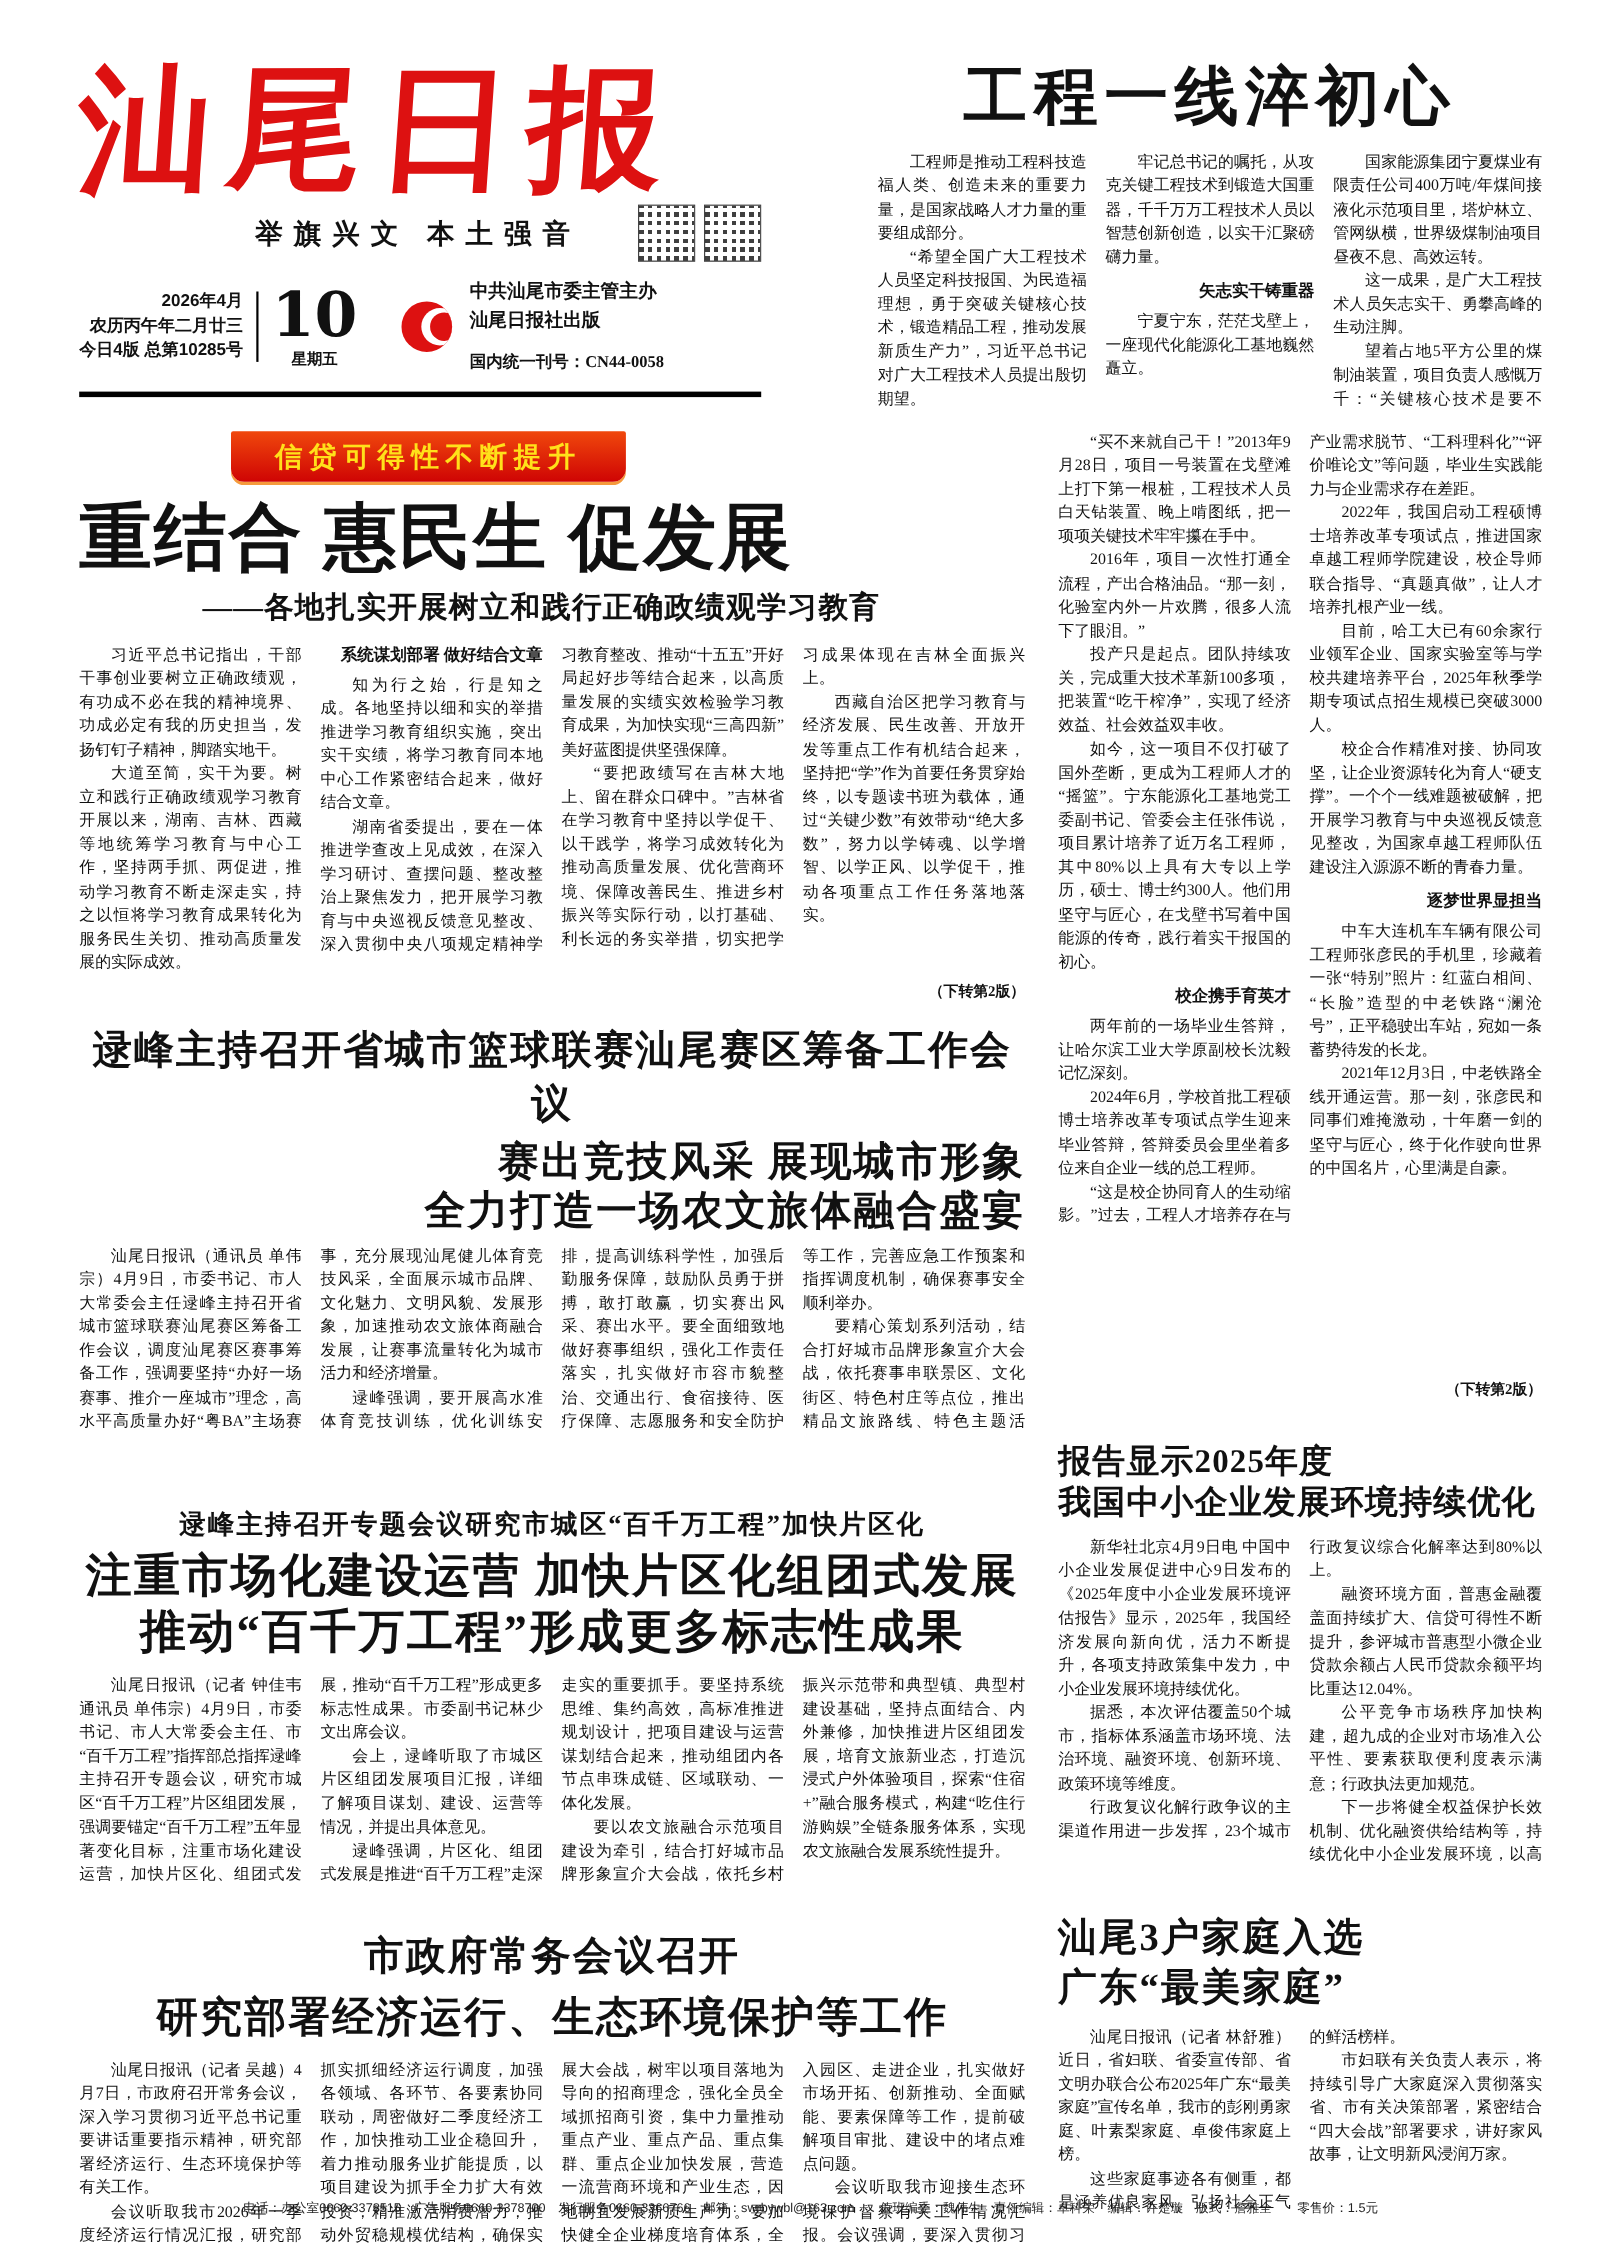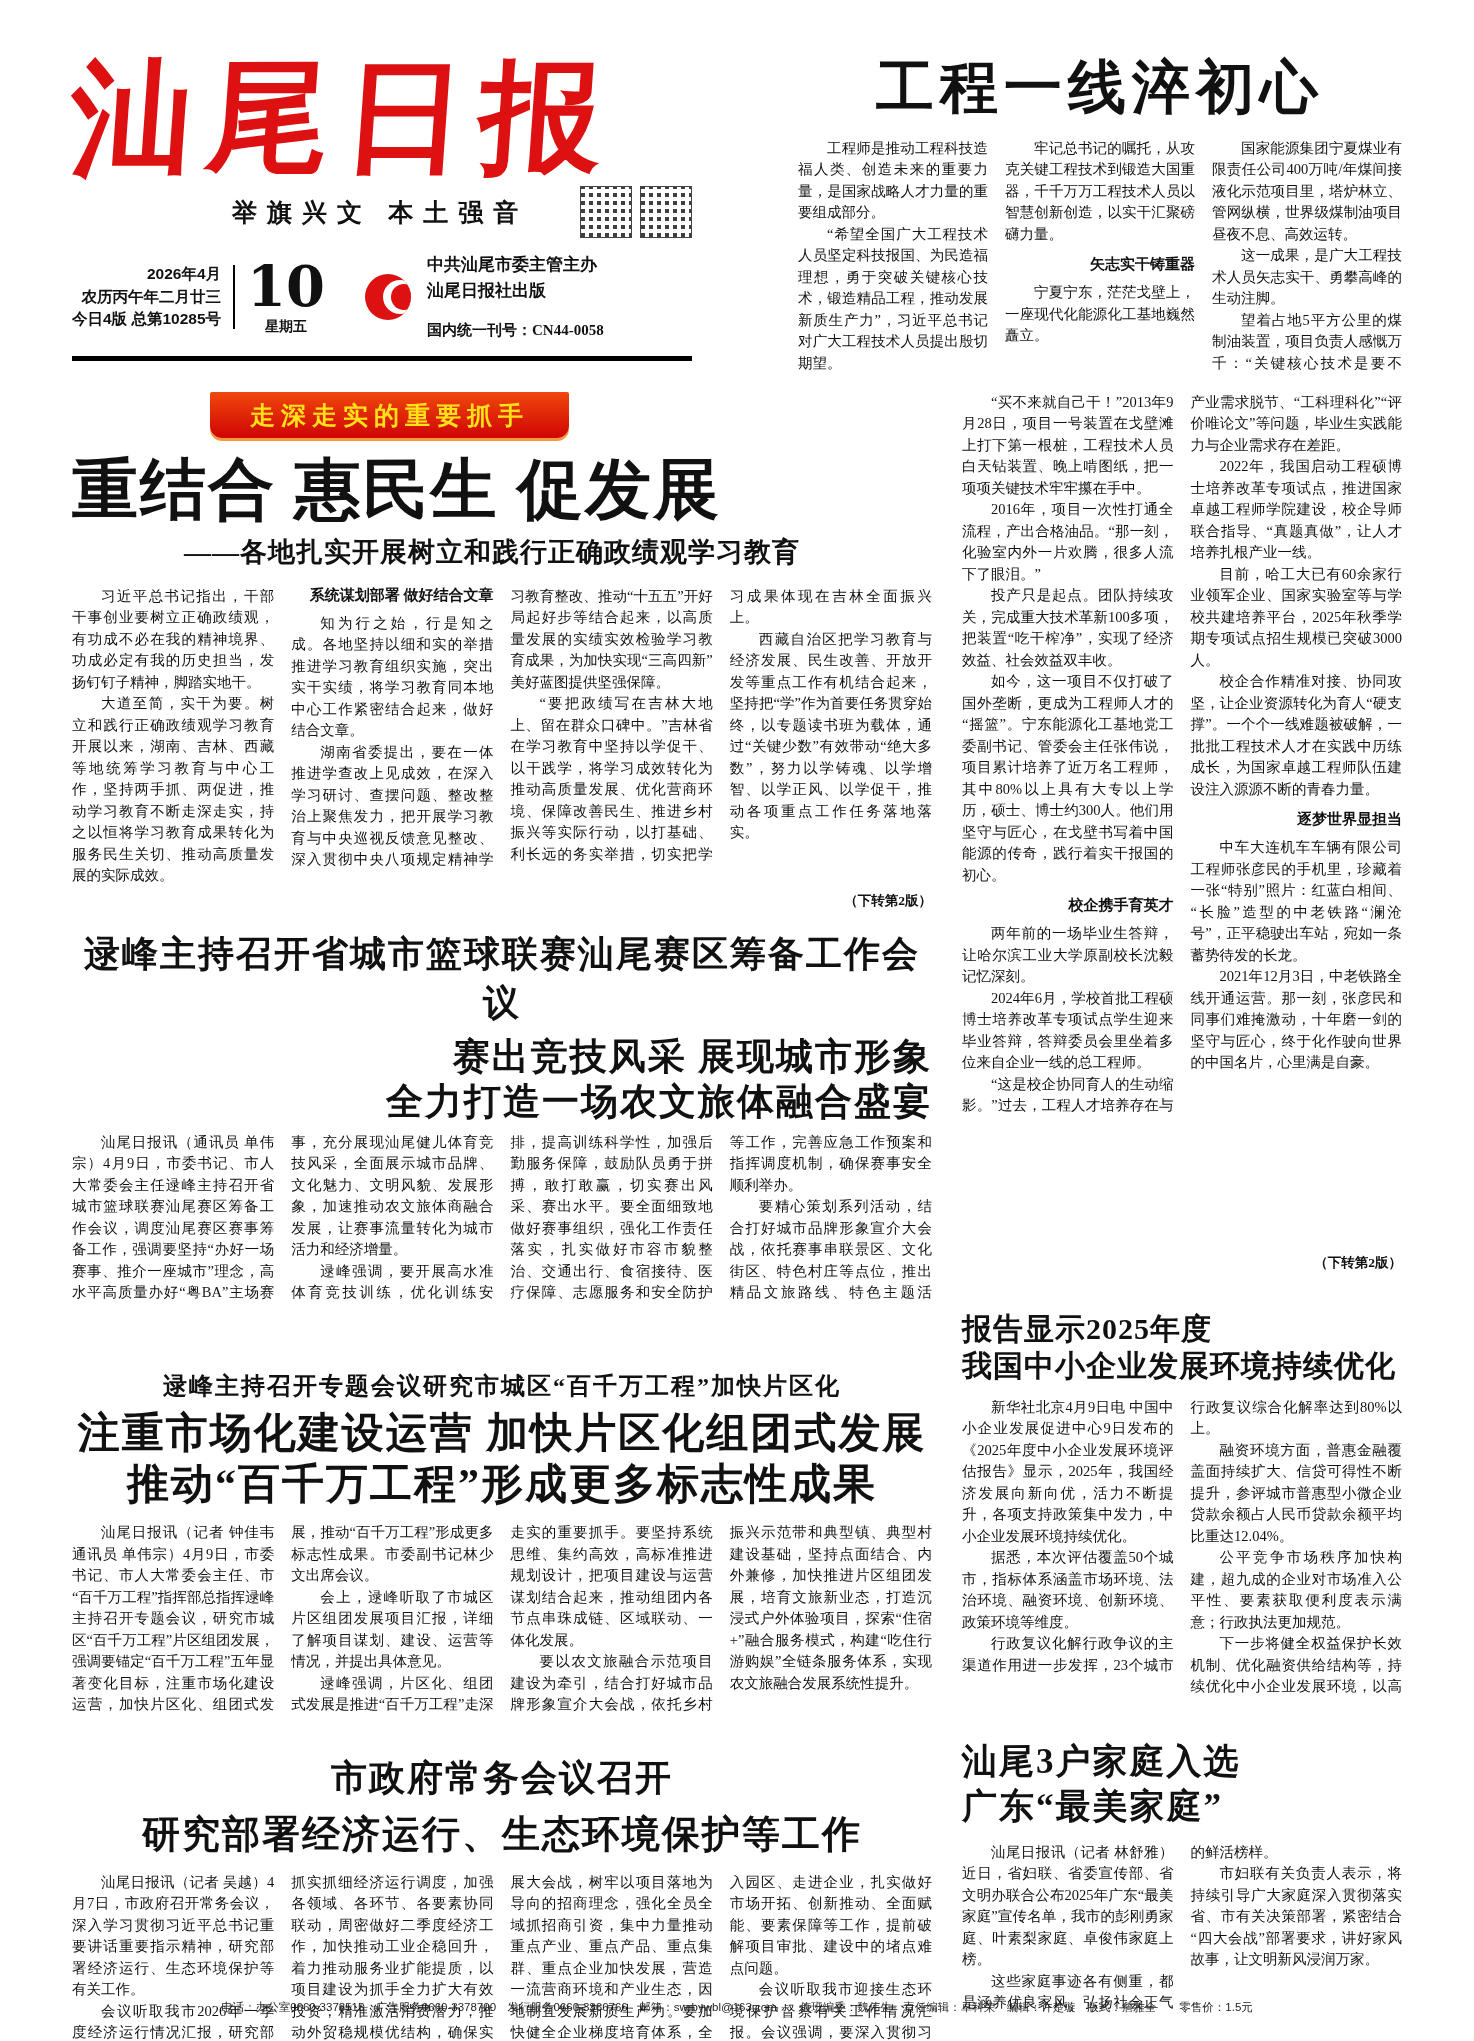--- a/index.html
+++ b/index.html
@@ -134,21 +134,21 @@
           <p class="para">望着占地5平方公里的煤制油装置，项目负责人感慨万千：“关键核心技术是要不来、买不来、讨不来的，必须牢牢掌握在自己手里。”</p>
         </div>
     </div>
   </div>
 
   <div class="main-row">
 
     <div class="zone-left">
 
       <div class="art-lead">
-        <div class="banner">走深走实的重要抓手</div>
+        <div class="banner">信贷可得性不断提升</div>
         <div class="lead-headline">重结合 惠民生 促发展</div>
         <div class="lead-subtitle">——各地扎实开展树立和践行正确政绩观学习教育</div>
         <div class="cols lead-cols">
             <p class="para">习近平总书记指出，干部干事创业要树立正确政绩观，有功成不必在我的精神境界、功成必定有我的历史担当，发扬钉钉子精神，脚踏实地干。</p>
             <p class="para">大道至简，实干为要。树立和践行正确政绩观学习教育开展以来，湖南、吉林、西藏等地统筹学习教育与中心工作，坚持两手抓、两促进，推动学习教育不断走深走实，持之以恒将学习教育成果转化为服务民生关切、推动高质量发展的实际成效。</p>
             <h4 class="col-subhead">系统谋划部署 做好结合文章</h4>
             <p class="para">知为行之始，行是知之成。各地坚持以细和实的举措推进学习教育组织实施，突出实干实绩，将学习教育同本地中心工作紧密结合起来，做好结合文章。</p>
             <p class="para">湖南省委提出，要在一体推进学查改上见成效，在深入学习研讨、查摆问题、整改整治上聚焦发力，把开展学习教育与中央巡视反馈意见整改、深入贯彻中央八项规定精神学习教育整改、推动“十五五”开好局起好步等结合起来，以高质量发展的实绩实效检验学习教育成果，为加快实现“三高四新”美好蓝图提供坚强保障。</p>
             <p class="para">“要把政绩写在吉林大地上、留在群众口碑中。”吉林省在学习教育中坚持以学促干、以干践学，将学习成效转化为推动高质量发展、优化营商环境、保障改善民生、推进乡村振兴等实际行动，以打基础、利长远的务实举措，切实把学习成果体现在吉林全面振兴上。</p>
             <p class="para">西藏自治区把学习教育与经济发展、民生改善、开放开发等重点工作有机结合起来，坚持把“学”作为首要任务贯穿始终，以专题读书班为载体，通过“关键少数”有效带动“绝大多数”，努力以学铸魂、以学增智、以学正风、以学促干，推动各项重点工作任务落地落实。</p>
@@ -201,21 +201,21 @@
             <p class="para">“买不来就自己干！”2013年9月28日，项目一号装置在戈壁滩上打下第一根桩，工程技术人员白天钻装置、晚上啃图纸，把一项项关键技术牢牢攥在手中。</p>
             <p class="para">2016年，项目一次性打通全流程，产出合格油品。“那一刻，化验室内外一片欢腾，很多人流下了眼泪。”</p>
             <p class="para">投产只是起点。团队持续攻关，完成重大技术革新100多项，把装置“吃干榨净”，实现了经济效益、社会效益双丰收。</p>
             <p class="para">如今，这一项目不仅打破了国外垄断，更成为工程师人才的“摇篮”。宁东能源化工基地党工委副书记、管委会主任张伟说，项目累计培养了近万名工程师，其中80%以上具有大专以上学历，硕士、博士约300人。他们用坚守与匠心，在戈壁书写着中国能源的传奇，践行着实干报国的初心。</p>
             <h4 class="col-subhead">校企携手育英才</h4>
             <p class="para">两年前的一场毕业生答辩，让哈尔滨工业大学原副校长沈毅记忆深刻。</p>
             <p class="para">2024年6月，学校首批工程硕博士培养改革专项试点学生迎来毕业答辩，答辩委员会里坐着多位来自企业一线的总工程师。</p>
             <p class="para">“这是校企协同育人的生动缩影。”过去，工程人才培养存在与产业需求脱节、“工科理科化”“评价唯论文”等问题，毕业生实践能力与企业需求存在差距。</p>
             <p class="para">2022年，我国启动工程硕博士培养改革专项试点，推进国家卓越工程师学院建设，校企导师联合指导、“真题真做”，让人才培养扎根产业一线。</p>
             <p class="para">目前，哈工大已有60余家行业领军企业、国家实验室等与学校共建培养平台，2025年秋季学期专项试点招生规模已突破3000人。</p>
-            <p class="para">校企合作精准对接、协同攻坚，让企业资源转化为育人“硬支撑”。一个个一线难题被破解，一批批工程技术人才在实践中历练成长，为国家卓越工程师队伍建设注入源源不断的青春力量。</p>
+            <p class="para">校企合作精准对接、协同攻坚，让企业资源转化为育人“硬支撑”。一个个一线难题被破解，把开展学习教育与中央巡视反馈意见整改，为国家卓越工程师队伍建设注入源源不断的青春力量。</p>
             <h4 class="col-subhead">逐梦世界显担当</h4>
             <p class="para">中车大连机车车辆有限公司工程师张彦民的手机里，珍藏着一张“特别”照片：红蓝白相间、“长脸”造型的中老铁路“澜沧号”，正平稳驶出车站，宛如一条蓄势待发的长龙。</p>
             <p class="para">2021年12月3日，中老铁路全线开通运营。那一刻，张彦民和同事们难掩激动，十年磨一剑的坚守与匠心，终于化作驶向世界的中国名片，心里满是自豪。</p>
           </div>
         <div class="jump-note">（下转第2版）</div>
       </div>
 
       <div class="art-smes">
         <div class="smes-head">
           <div>报告显示2025年度</div>

